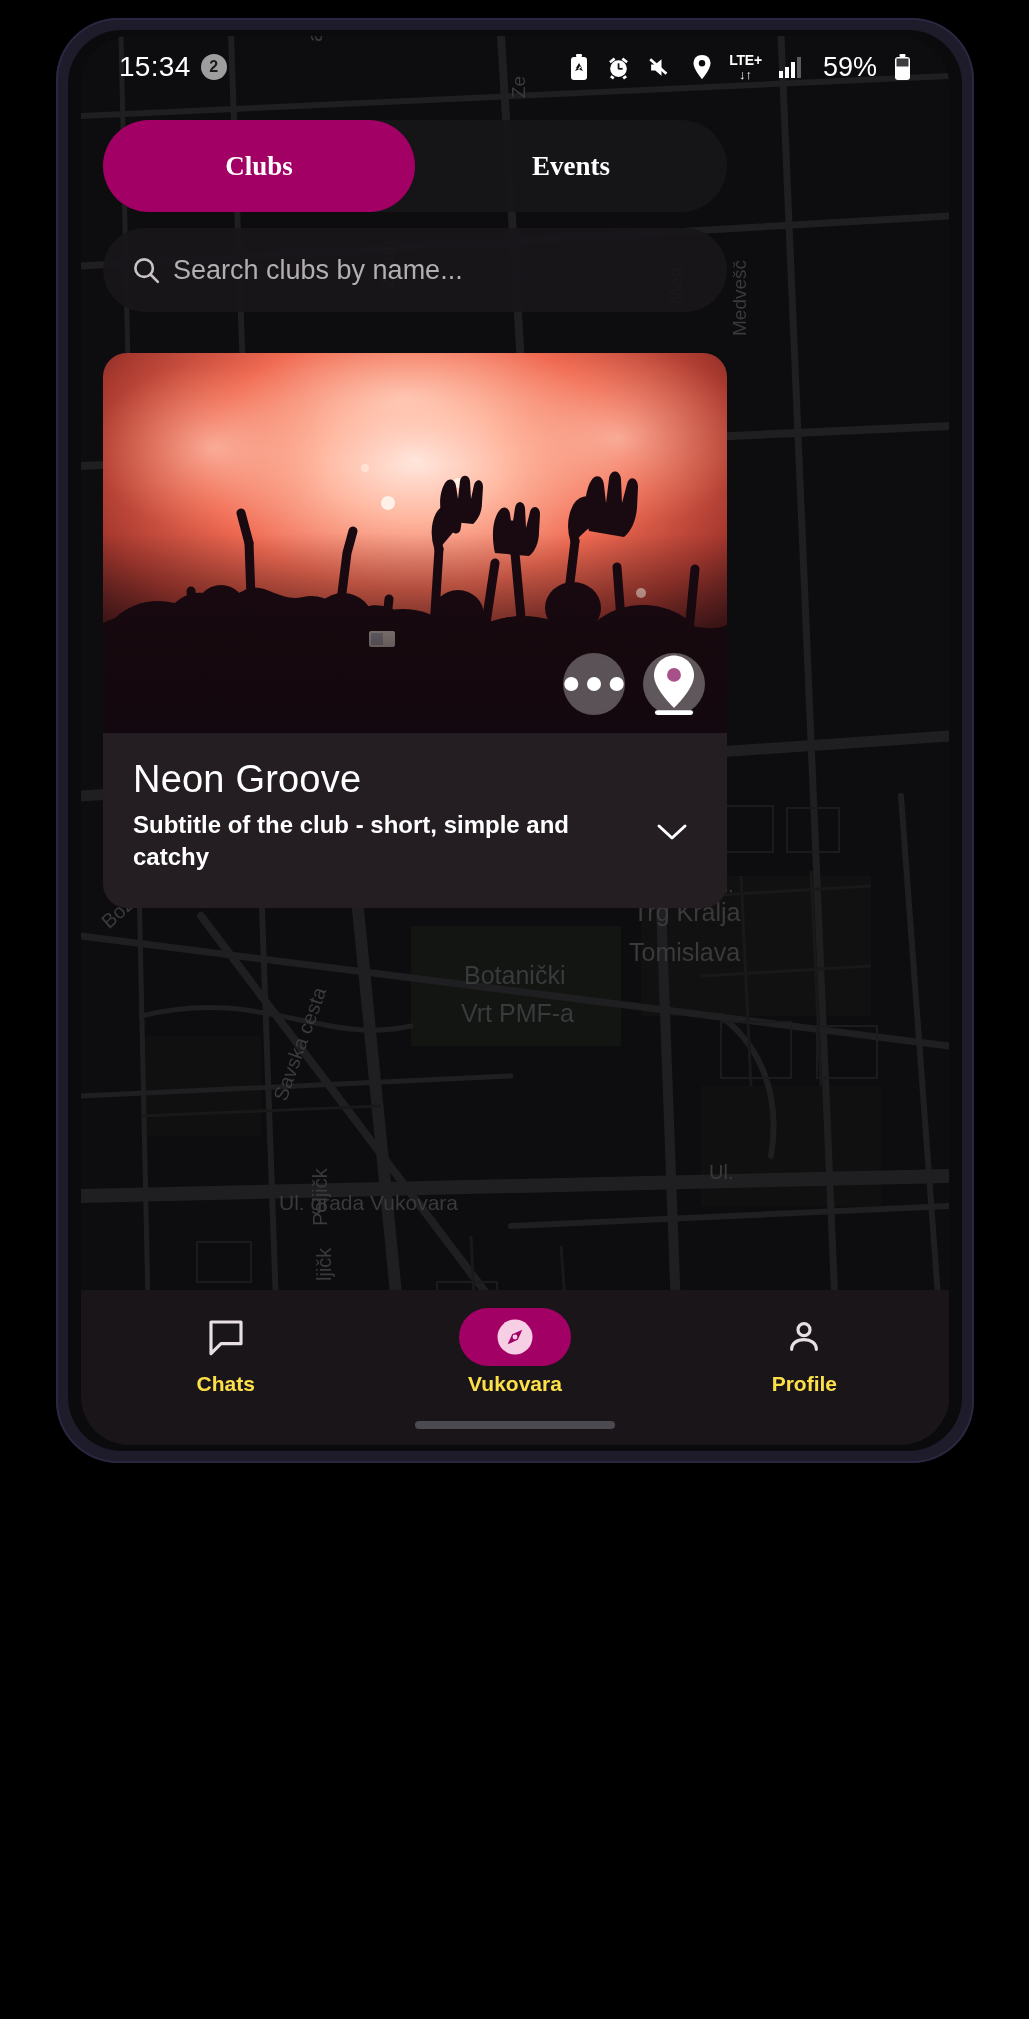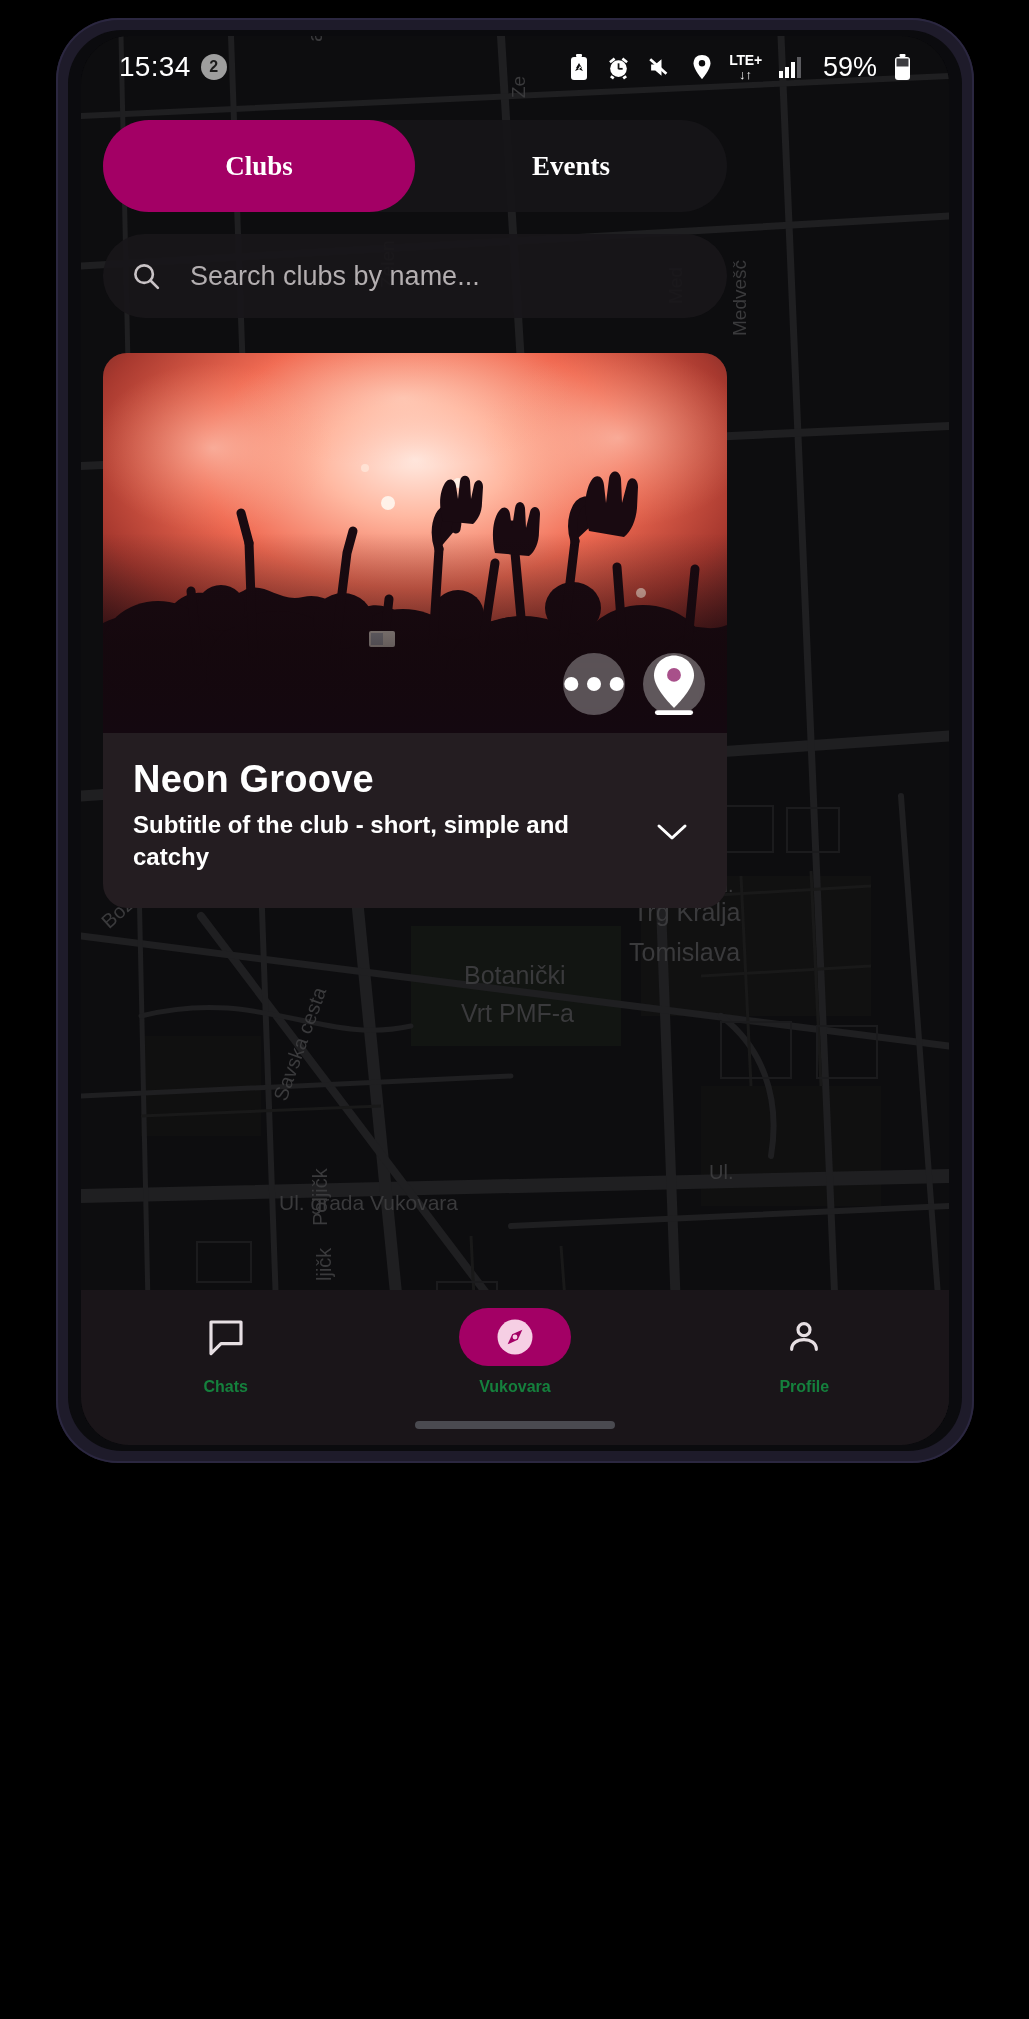--- a/index.html
+++ b/index.html
@@ -102,26 +102,26 @@
     flex: 1; height: 92px;
     display: flex; align-items: center; justify-content: center;
     color: #ffffff; font-size: 27px; font-weight: 700;
     border-radius: 46px;
     cursor: pointer;
   }
   .tab.active { background: #a30065; }
 
   
   #search-bar {
-    position: absolute; left: 22px; top: 198px;
+    position: absolute; left: 22px; top: 192px;
     width: 624px; height: 84px;
     background: rgba(24,22,25,0.94);
     border-radius: 42px;
     display: flex; align-items: center;
-    padding: 0 28px; gap: 29px;
+    padding: 0 28px; gap: 12px;
     z-index: 20;
   }
   #search-placeholder {
     color: #b3aeb0; font-size: 27px; font-weight: 400;
   }
 
   
   #club-card {
     position: absolute; left: 22px; top: 317px;
     width: 624px; height: 555px;
@@ -151,21 +151,21 @@
     cursor: pointer;
   }
   .fab.pin { background: rgba(255,255,255,0.32); }
 
   #card-body {
     position: relative;
     padding: 26px 30px 24px 30px;
     height: 175px;
   }
   #club-title {
-    color: #ffffff; font-size: 38px; font-weight: 700;
+    color: #ffffff; font-size: 38px; font-weight: 400;
     letter-spacing: 0.2px; line-height: 1.1;
   }
   #club-subtitle {
     color: #ffffff; font-size: 24px; font-weight: 700;
     line-height: 1.35; margin-top: 8px;
     width: 470px;
   }
   #expand-chevron {
     position: absolute; right: 38px; top: 88px;
     cursor: pointer;
@@ -184,22 +184,22 @@
     width: 33.33%;
     display: flex; flex-direction: column; align-items: center;
     cursor: pointer;
   }
   .nav-icon-wrap {
     width: 112px; height: 58px; border-radius: 29px;
     display: flex; align-items: center; justify-content: center;
   }
   .nav-item.active .nav-icon-wrap { background: #a30065; }
   .nav-label {
-    margin-top: 12px;
-    font-size: 16px; font-weight: 700; color: #15803d;
+    margin-top: 6px;
+    font-size: 21px; font-weight: 700; color: #fde047;
   }
   #home-indicator {
     position: absolute; left: 50%; transform: translateX(-50%);
     bottom: 16px;
     width: 200px; height: 8px; border-radius: 4px;
     background: #4a4a50;
     z-index: 26;
   }
 </style>
 </head>

